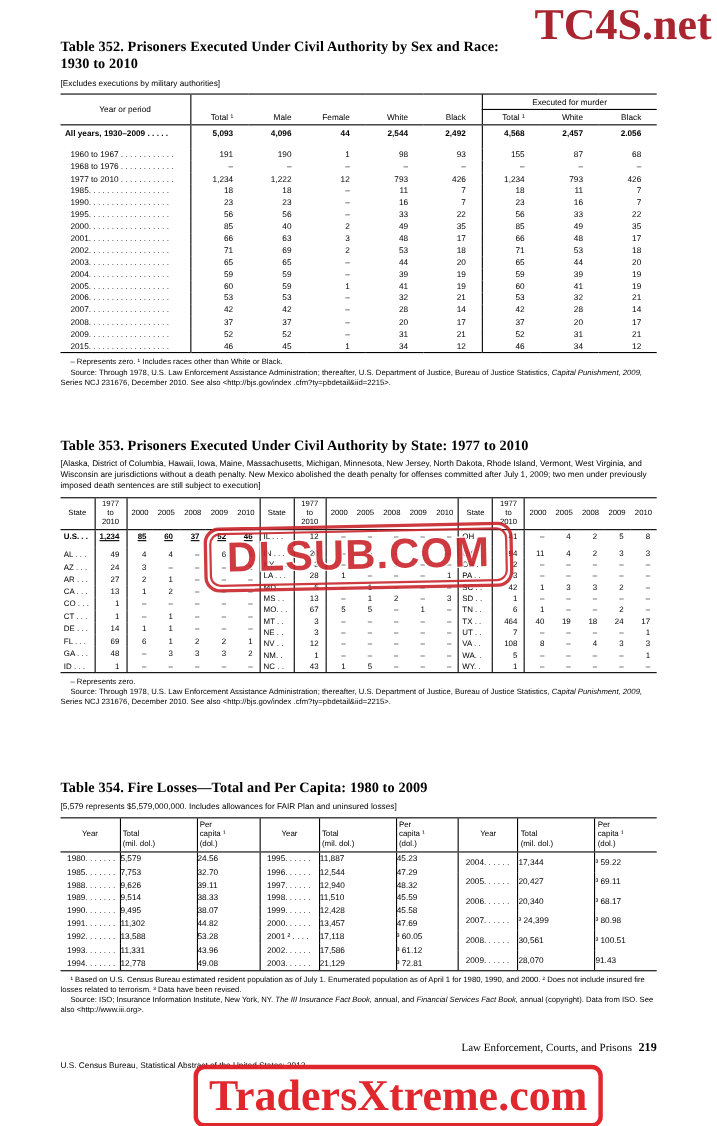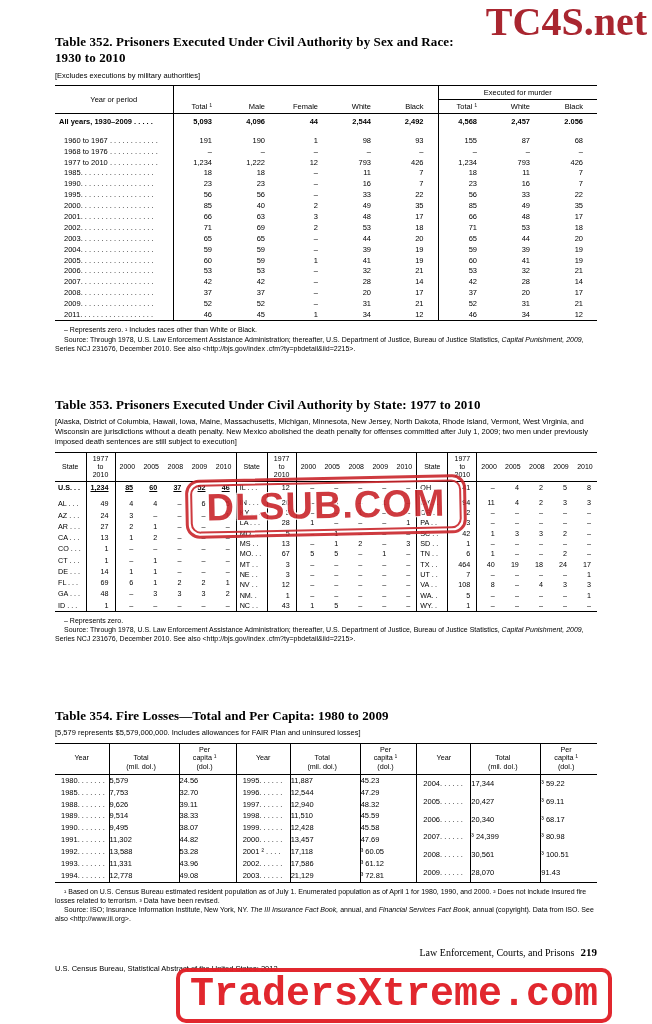--- a/index.html
+++ b/index.html
@@ -43,21 +43,21 @@
 .us-panel tbody tr:first-child td{font-weight:700;}
 .us-panel tbody tr:first-child td:not(:first-child){text-decoration:underline;text-underline-offset:1px;}
 
 .t354-wrap{display:flex;border-top:1px solid #000;border-bottom:1px solid #000;}
 .dt354{table-layout:fixed;font-size:7.5px;width:33.3333%;}
 .dt354+.dt354{border-left:1px solid #000;}
 .dt354 col.cy4{width:54px;}
 .dt354 col.ct4{width:70px;}
 .dt354 thead th{border-bottom:1px solid #000;font-size:7.2px;line-height:1.2;padding:2px;vertical-align:bottom;}
 .dt354 th.hyear{text-align:center;vertical-align:middle;}
-.dt354 th.hnum{text-align:center;padding-right:8px;white-space:pre-line;}
+.dt354 th.hnum{text-align:left;padding-right:8px;white-space:pre-line;}
 .dt354 th:nth-child(2),.dt354 td:nth-child(2),
 .dt354 th:nth-child(3),.dt354 td:nth-child(3){border-left:1px solid #000;}
 .dt354 td{padding:1px 0;line-height:1.32;white-space:nowrap;overflow:hidden;}
 .dt354 td:first-child{padding-left:6px;}
 .dt354 td:not(:first-child){text-align:left;padding-right:8px;}
 
 .fn{margin-top:4px;font-size:7px;line-height:1.32;}
 .fn p{text-indent:9px;}
 .sec353{margin-top:44px;}
 .sec354{margin-top:64px;}
@@ -67,21 +67,21 @@
 .imprint{position:absolute;left:55px;top:964px;font-size:7.5px;}
 
 .wm-top{position:absolute;top:-2px;right:5px;font-family:"Liberation Serif","DejaVu Serif",serif;font-weight:700;font-size:40px;color:#a31621;opacity:.93;z-index:12;}
 .wm-mid{position:absolute;top:477px;left:50%;transform:translateX(-50%) rotate(-1.2deg);z-index:12;opacity:.9;}
 .wm-mid-outer{border:3px solid #c9252b;border-radius:14px;padding:2px;}
 .wm-mid-inner{border:2px solid #c9252b;border-radius:10px;padding:0 14px 2px;}
 .wm-mid-text{font-weight:700;font-size:38px;letter-spacing:1px;color:#c9252b;
   text-shadow:-1px -1px 0 #fff,1px -1px 0 #fff,-1px 1px 0 #fff,1px 1px 0 #fff;}
 .wm-bottom{position:absolute;top:968px;left:176px;z-index:12;opacity:.96;}
 .wm-bottom-box{border:4px solid #e01f26;border-radius:10px;padding:0 10px 2px;}
-.wm-bottom-text{font-family:Liberation Mono, monospace;font-weight:700;font-size:40px;color:#e01f26;margin-top:12px;}
+.wm-bottom-text{font-family:Liberation Serif, serif;font-weight:700;font-size:40px;color:#e01f26;margin-top:12px;}
 </style>
 </head>
 <body>
 
 <div class="content">
 
   <section>
     <h2 class="tbl-title">
       <span>Table 352. Prisoners Executed Under Civil Authority by Sex and Race:</span><br>
       <span>1930 to 2010</span>
@@ -293,21 +293,21 @@
             <td>52</td>
             <td>52</td>
             <td>–</td>
             <td>31</td>
             <td>21</td>
             <td>52</td>
             <td>31</td>
             <td>21</td>
           </tr>
           <tr>
-            <td>2011. . . . . . . . . . . . . . . . . .</td>
+            <td>2015. . . . . . . . . . . . . . . . . .</td>
             <td>46</td>
             <td>45</td>
             <td>1</td>
             <td>34</td>
             <td>12</td>
             <td>46</td>
             <td>34</td>
             <td>12</td>
           </tr>
         </tbody>

